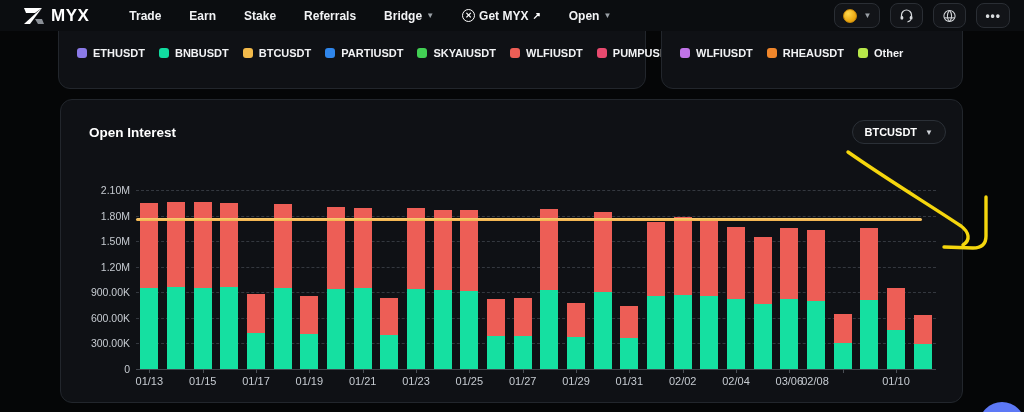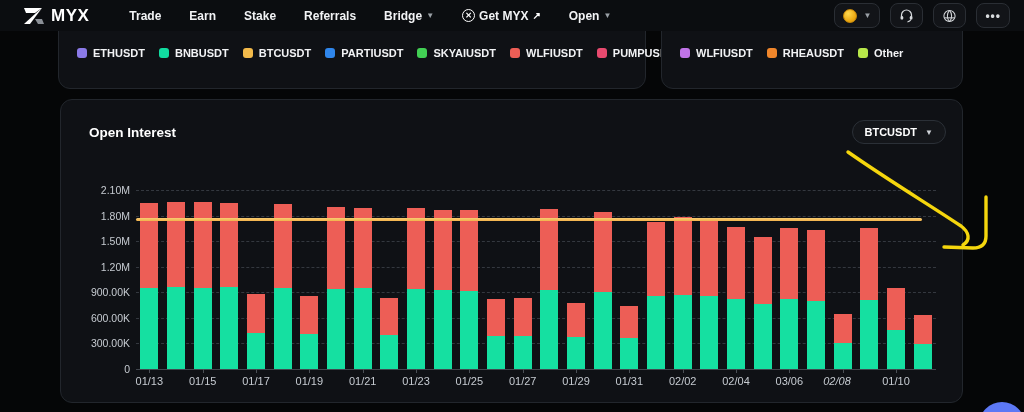--- a/index.html
+++ b/index.html
@@ -353,21 +353,21 @@
       <div class="xlabel" style="left: 440px;">01/29</div>
       <div class="xtick" style="left: 493.333px;"></div>
       <div class="xlabel" style="left: 493.333px;">01/31</div>
       <div class="xtick" style="left: 546.667px;"></div>
       <div class="xlabel" style="left: 546.667px;">02/02</div>
       <div class="xtick" style="left: 600px;"></div>
       <div class="xlabel" style="left: 600px;">02/04</div>
       <div class="xtick" style="left: 653.333px;"></div>
       <div class="xlabel" style="left: 653.333px;">03/06</div>
       <div class="xtick" style="left: 706.667px;"></div>
-      <div class="xlabel" style="left: 701px; font-style: italic;">02/08</div>
+      <div class="xlabel" style="left: 679px;">02/08</div>
       <div class="xtick" style="left: 760px;"></div>
       <div class="xlabel" style="left: 760px;">01/10</div>
     </div>
 </section>
 
 <svg class="annotation-svg" viewBox="0 0 1024 412" id="annot">
   <g fill="none" stroke-linecap="round" stroke-linejoin="round" stroke-width="3.4">
     <path id="annot-p1" d="M 848 152 C 888 180 928 204 961 226 C 969 232 971 240 963 245" stroke="#f5d60d"></path>
     <path id="annot-p2" d="M 986 197 L 986 236 Q 986 248 973 248 L 944 247" stroke="#f5d60d"></path>
   </g>

